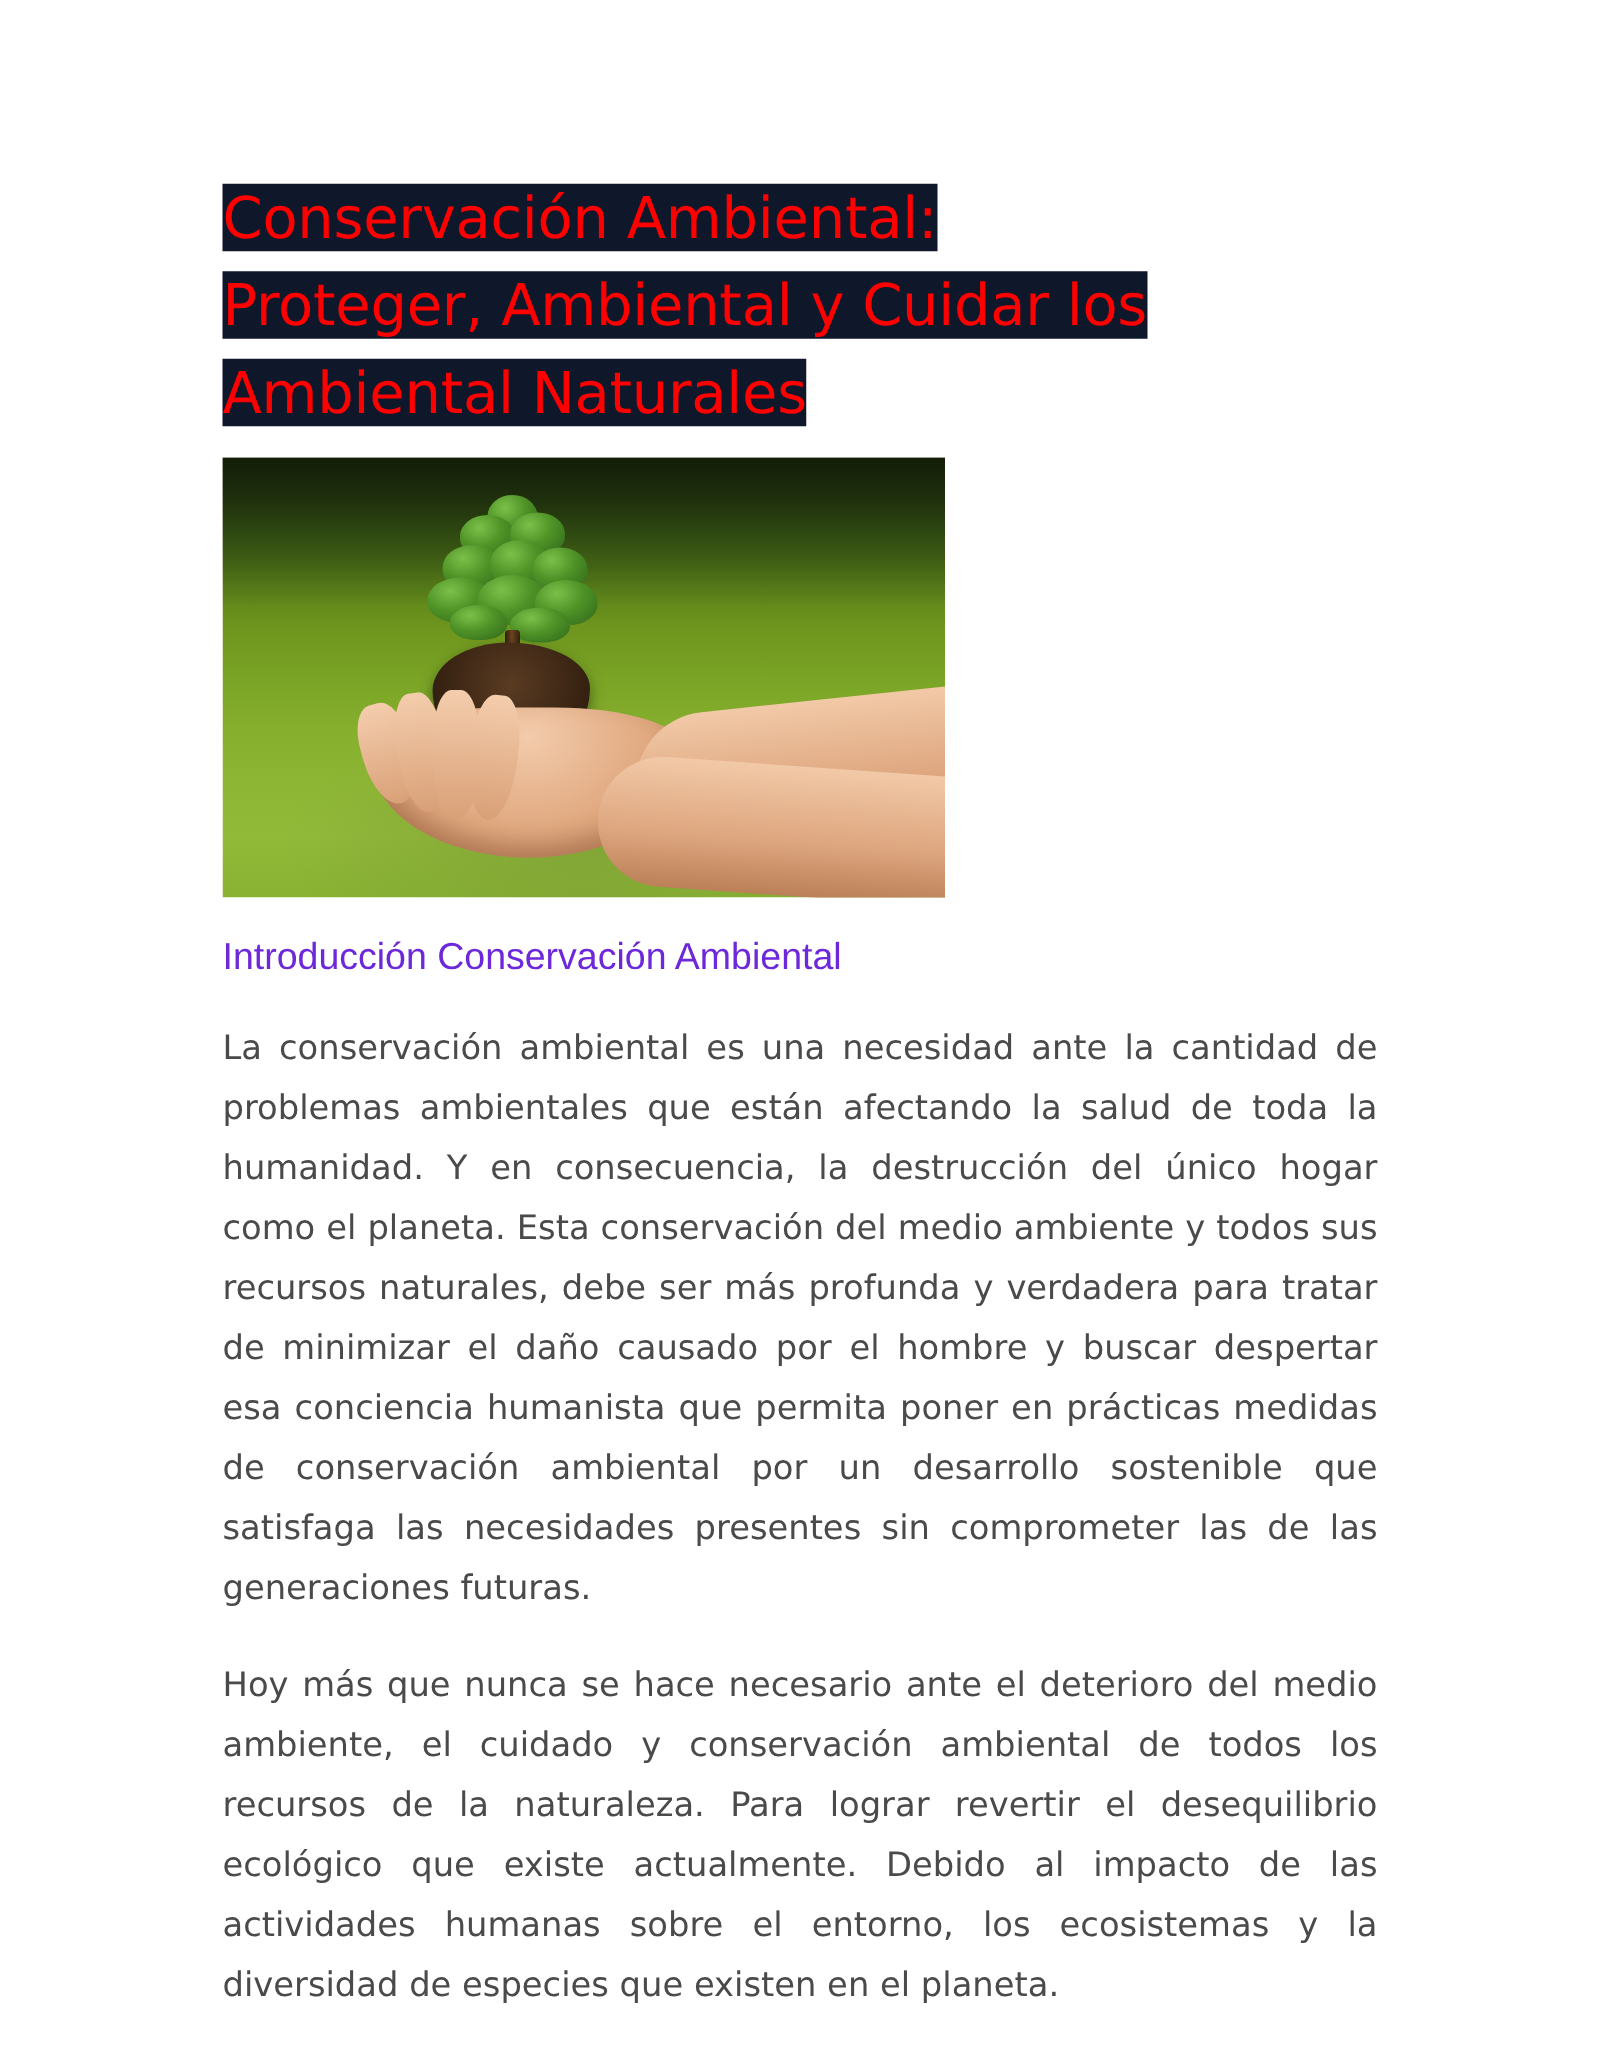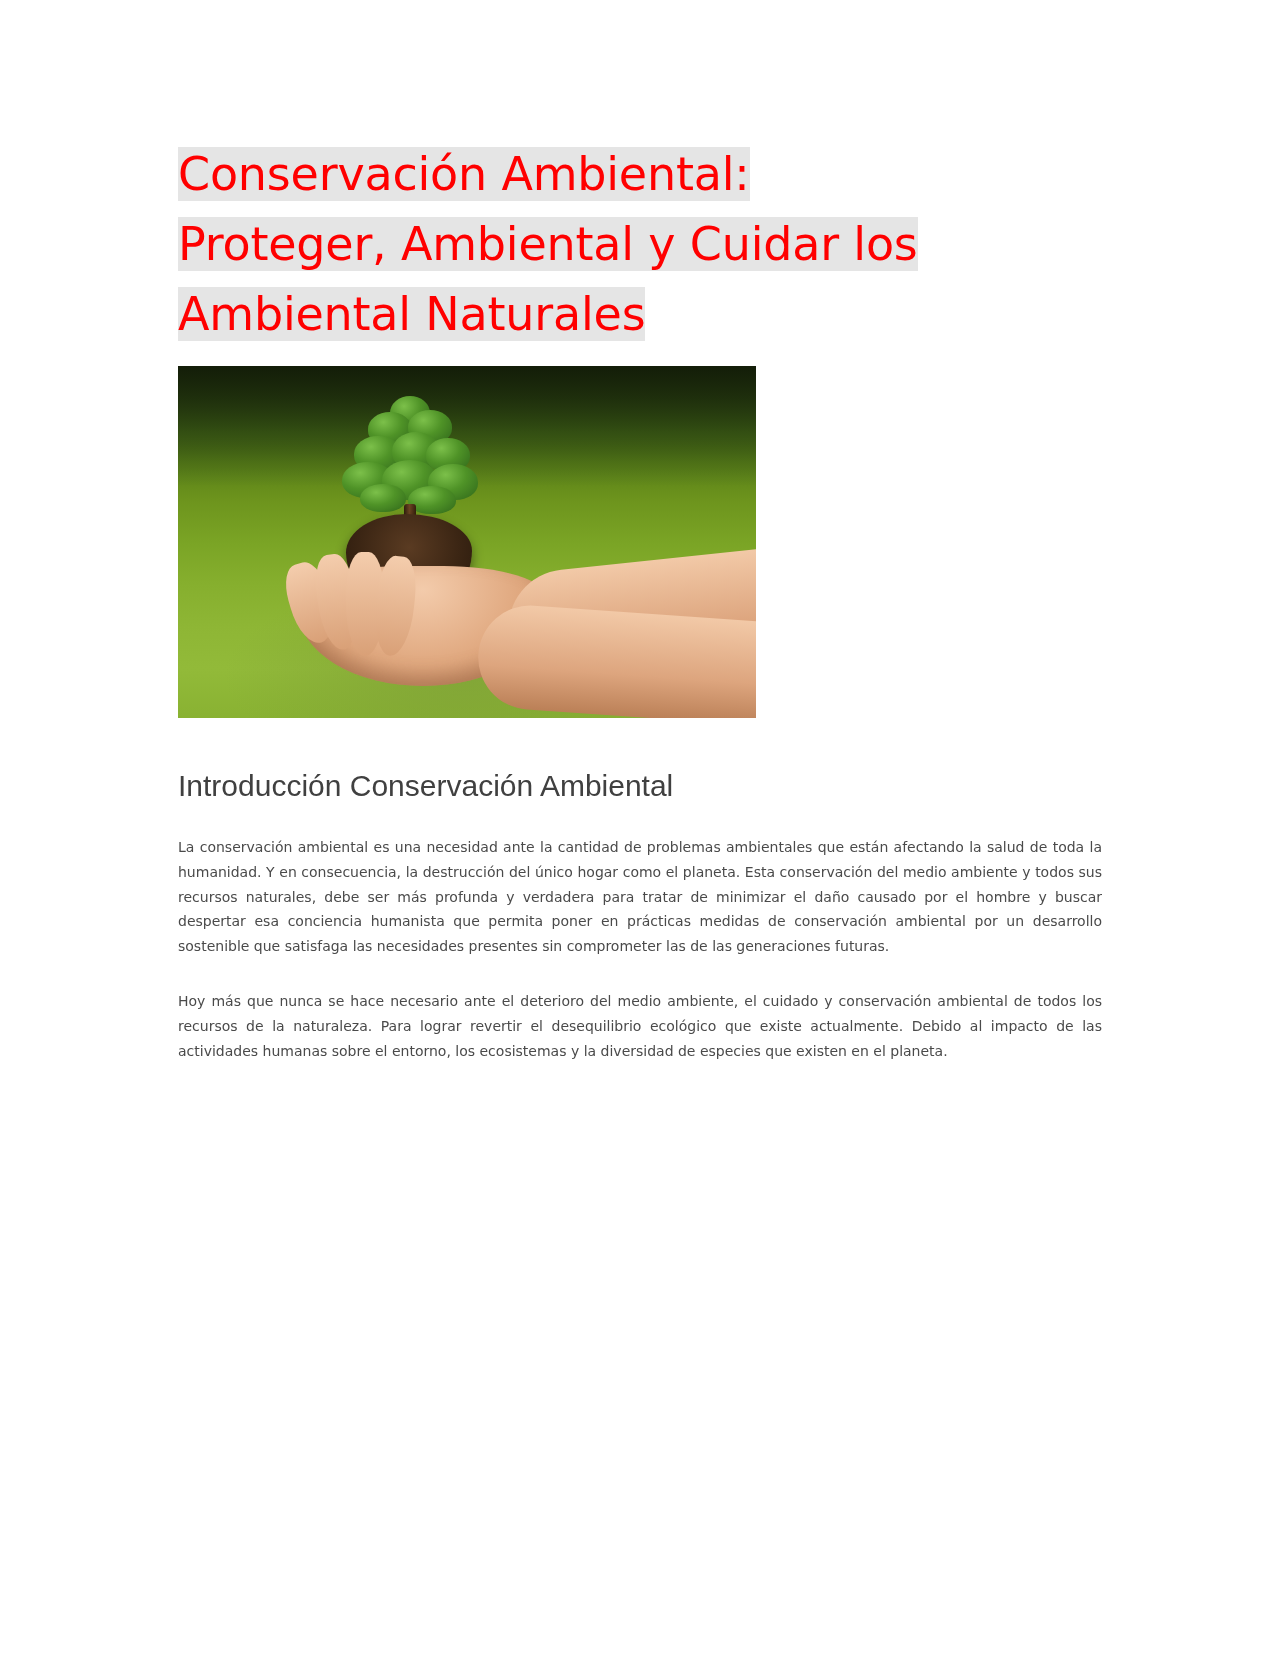--- a/index.html
+++ b/index.html
@@ -24,21 +24,21 @@
   .doc-title {
     margin: 0;
     font-family: "DejaVu Sans", sans-serif;
     font-weight: normal;
     font-size: 46px;
     line-height: 1.52;
     color: #FF0000;
     letter-spacing: -0.2px;
   }
   .doc-title .hl {
-    background-color: #e5e5e5;
+    background-color: #0f172a;
     box-decoration-break: clone;
     -webkit-box-decoration-break: clone;
   }
   .hero-figure {
     margin: 16px 0 0 0;
     width: 578px;
     height: 352px;
     position: relative;
     overflow: hidden;
   }
@@ -130,31 +130,31 @@
     background: radial-gradient(ellipse at 50% 20%, #f3cbab 0%, #e0a87f 55%, #b87d55 100%);
     border-radius: 46% 46% 55% 55% / 30% 30% 70% 70%;
     box-shadow: inset 0 -10px 18px rgba(120,70,40,0.35);
   }
   .finger {
     position: absolute;
     background: linear-gradient(to bottom, #f4cdad, #d9a077);
     border-radius: 40% 40% 50% 50%;
   }
   .section-heading {
-    margin: 48px 0 0 0;
+    margin: 28px 0 0 0;
     font-family: "Liberation Sans", sans-serif;
     font-weight: normal;
     font-size: 30px;
     line-height: 1.3;
-    color: #404040;
+    color: #6d28d9;
   }
   .body-par {
     margin: 30px 0 0 0;
     font-family: "DejaVu Sans", sans-serif;
-    font-size: 14px;
+    font-size: 27px;
     line-height: 1.78;
     color: #4a4a4a;
     text-align: justify;
   }
   .body-par.last {
     text-align: justify;
   }
 </style>
 </head>
 <body>

